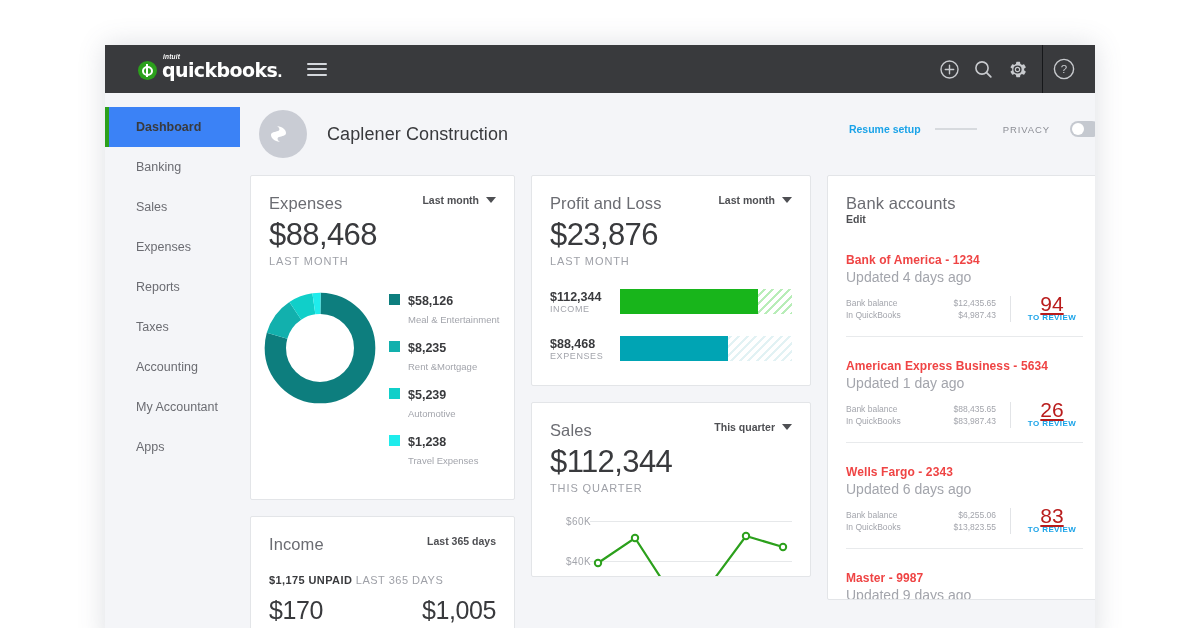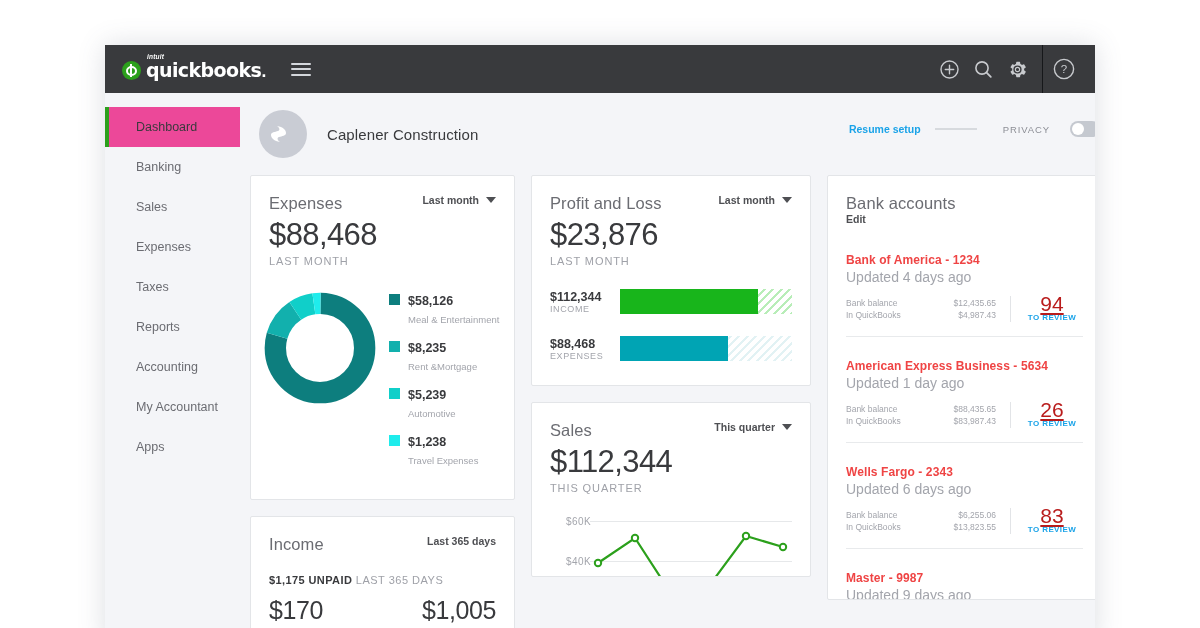--- a/index.html
+++ b/index.html
@@ -13,21 +13,21 @@
   
   .app{
     position:absolute;left:105px;top:45px;width:990px;height:600px;
     background:#f4f5f8;
     box-shadow:0 0 26px rgba(80,90,110,.20);
     overflow:hidden;
   }
 
   
   .topbar{
-    position:relative;height:48px;background:#393a3d;display:flex;align-items:center;
+    position:relative;height:48px;background:#393a3d;display:flex;align-items:center;padding-left:16px;
   }
   .qb-logo{display:flex;align-items:flex-end;margin-left:17px;height:26px;}
   .qb-mark{
     width:19px;height:19px;border-radius:50%;background:#2ca01c;position:relative;
     margin-right:5px;margin-bottom:2px;flex:none;
   }
   .qb-mark:before{
     content:"";position:absolute;left:4px;top:4.5px;width:11px;height:10px;
     border:2.3px solid #fff;border-radius:50%;box-sizing:border-box;
   }
@@ -51,35 +51,35 @@
   .ticon svg{display:block;}
   .tsep{width:1px;height:48px;background:#16171a;margin:0 4px 0 8px;}
 
   
   .body{display:flex;height:552px;}
   .sidebar{width:135px;background:#f4f5f8;padding-top:14px;flex:none;}
   .nav-item{
     position:relative;height:40px;display:flex;align-items:center;
     padding-left:31px;font-size:12.5px;color:#6b6c72;cursor:pointer;
   }
-  .nav-item.active{background:#ec4899;color:#393a3d;font-weight:400;}
+  .nav-item.active{background:#3b82f6;color:#393a3d;font-weight:700;}
   .nav-item.active:before{
     content:"";position:absolute;left:0;top:0;bottom:0;width:4px;background:#2ca01c;
   }
 
   .content{flex:1;padding:0 20px 0 10px;position:relative;}
 
   
   .co-head{height:82px;display:flex;align-items:center;position:relative;}
   .co-avatar{
     width:48px;height:48px;border-radius:50%;background:#c9ccd4;margin-left:9px;
     position:relative;flex:none;
   }
   .co-avatar svg{position:absolute;left:12px;top:12px;}
-  .co-name{margin-left:20px;font-size:15px;color:#393a3d;letter-spacing:.1px;}
+  .co-name{margin-left:20px;font-size:18px;color:#393a3d;letter-spacing:.1px;}
   .co-right{position:absolute;right:2px;top:28px;display:flex;align-items:center;}
   .resume{color:#1aa3e8;font-size:10.5px;font-weight:700;cursor:pointer;}
   .prog-line{width:42px;height:2px;background:#d7dade;margin:0 26px 0 14px;}
   .priv-label{font-size:9.5px;color:#8d8f96;letter-spacing:.9px;margin-right:20px;}
   .toggle{
     width:30px;height:16px;border-radius:8px;background:#c5c9d0;position:relative;cursor:pointer;
   }
   .toggle i{
     position:absolute;left:2px;top:2px;width:12px;height:12px;border-radius:50%;background:#fff;
   }
@@ -214,24 +214,24 @@
         <div class="nav-item">
             <span>Banking</span>
           </div>
         <div class="nav-item">
             <span>Sales</span>
           </div>
         <div class="nav-item">
             <span>Expenses</span>
           </div>
         <div class="nav-item">
+            <span>Reports</span>
+          </div>
+        <div class="nav-item">
             <span>Taxes</span>
-          </div>
-        <div class="nav-item">
-            <span>Reports</span>
           </div>
         <div class="nav-item">
             <span>Accounting</span>
           </div>
         <div class="nav-item">
             <span>My Accountant</span>
           </div>
         <div class="nav-item">
             <span>Apps</span>
           </div>

